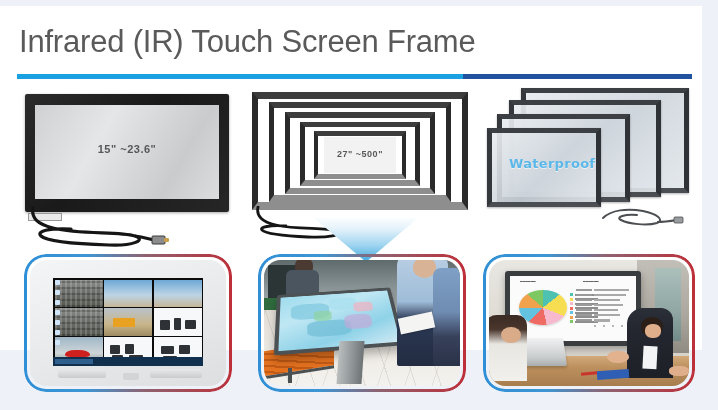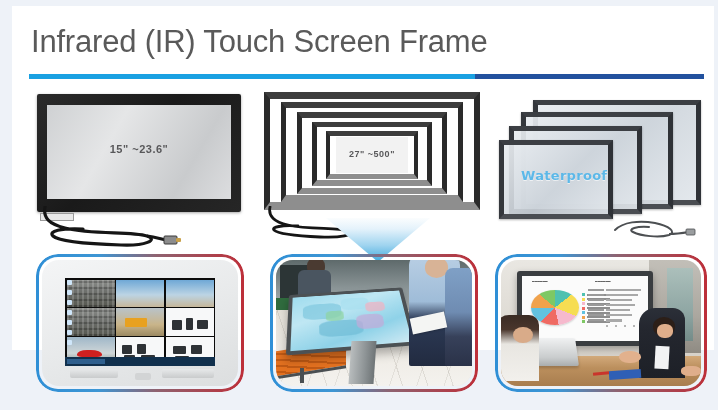--- a/index.html
+++ b/index.html
@@ -9,21 +9,21 @@
     background: #eef2f8;
     font-family: "Liberation Sans", sans-serif;
   }
   #slide {
     position: absolute; left: 0; top: 0;
     width: 718px; height: 410px;
     background: #eef2f8;
   }
   #canvas {
     position: absolute;
-    left: 12px; top: 6px;
+    left: 0; top: 6px;
     width: 702px; height: 344px;
     background: #ffffff;
   }
 
   
   #title {
     position: absolute;
     left: 19px; top: 18px;
     font-size: 31px;
     font-weight: 400;
@@ -38,21 +38,21 @@
     width: 675px; height: 5px;
     display: flex;
   }
   #divider .d-light { background: #1aa1e2; height: 100%; width: 66%; }
   #divider .d-dark  { background: #22519e; height: 100%; width: 34%; }
 
   
   .prow { position: absolute; top: 82px; height: 160px; }
   #panel1 { left: 17px;  width: 220px; }
   #panel2 { left: 248px; width: 224px; }
-  #panel3 { left: 487px; width: 210px; margin-top: 12px; }
+  #panel3 { left: 487px; width: 210px; }
 
   
   .mon1 {
     position: absolute; left: 8px; top: 6px;
     width: 204px; height: 118px;
     background: linear-gradient(135deg,#2b2b2b 0%,#1a1a1a 45%,#262626 100%);
     border-radius: 2px;
     box-shadow: 0 1px 3px rgba(0,0,0,.35);
     padding: 11px 10px 13px 10px;
   }

